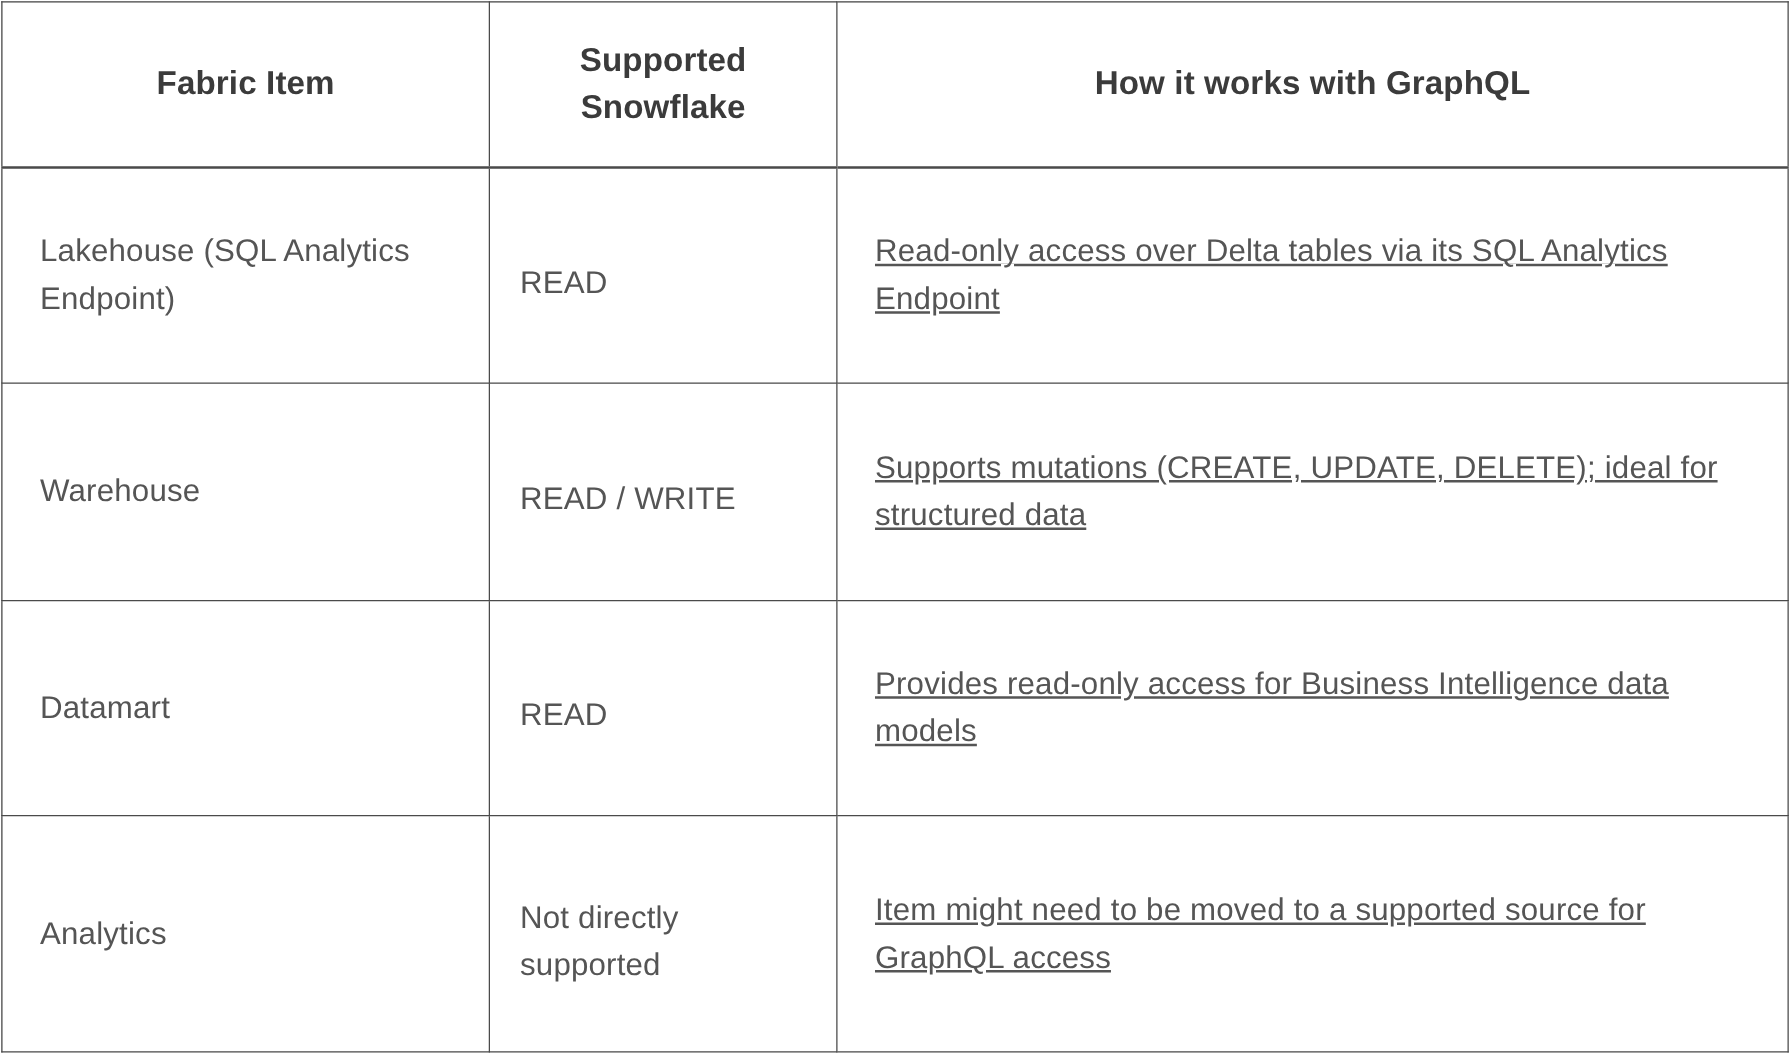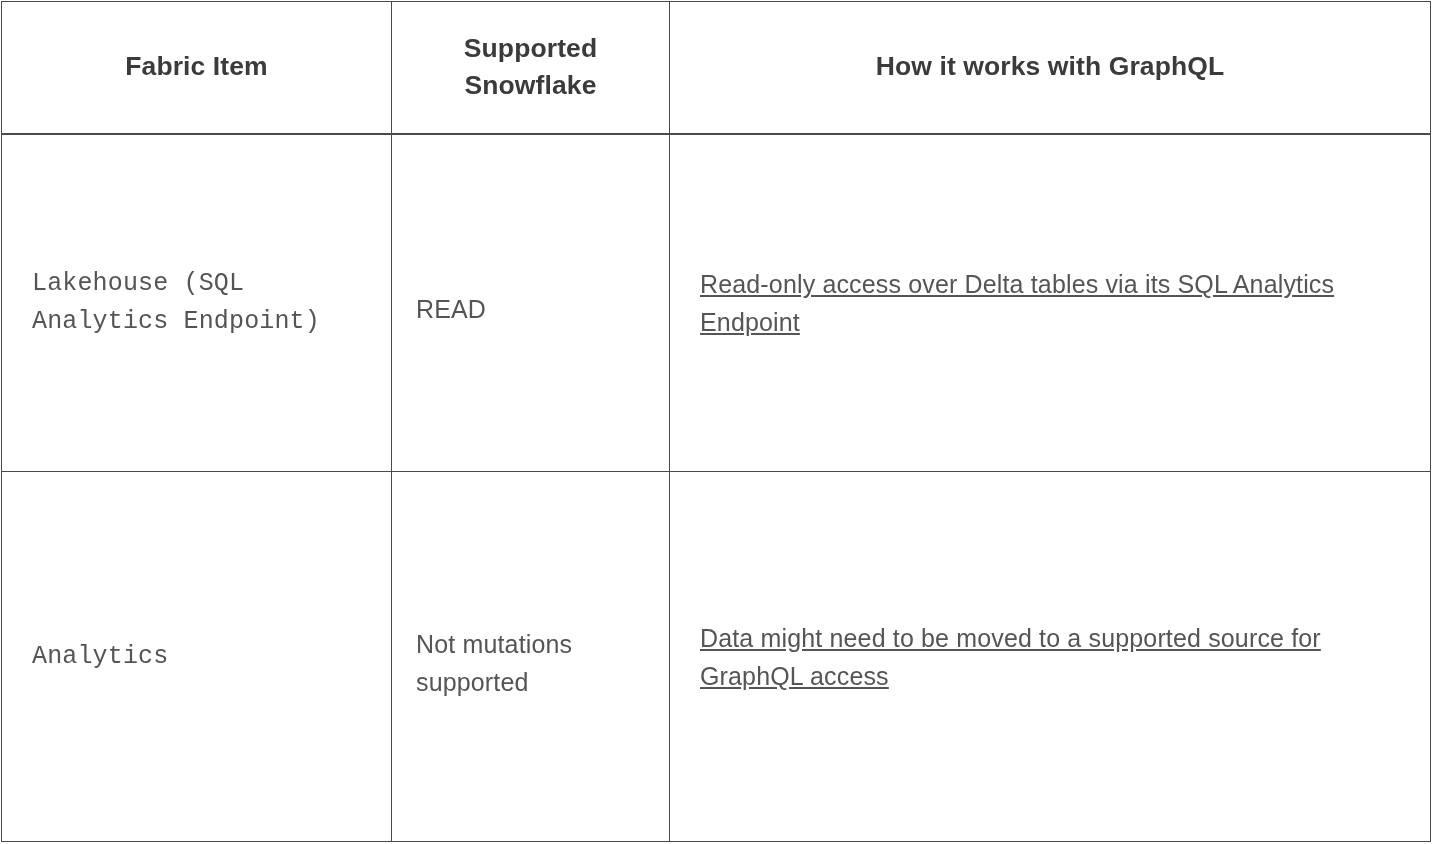--- a/index.html
+++ b/index.html
@@ -61,21 +61,20 @@
     color: #555555;
     font-weight: 300;
     font-size: 25px;
     line-height: 1.52;
     letter-spacing: 0.15px;
     text-align: left;
   }
 
   td.cell-item {
     padding: 8px 18px 8px 30px;
-    font-family: Liberation Mono, monospace;
   }
   td.cell-ops {
     padding: 20px 16px 8px 24px;
   }
   td.cell-how {
     padding: 8px 22px 8px 30px;
     text-decoration: underline;
   }
 
   
@@ -110,20 +109,30 @@
           <span class="cell-text">How it works with GraphQL</span>
         </th>
       </tr>
     </thead>
     <tbody>
       <tr class="row-0">
         <td class="cell-item">Lakehouse (SQL Analytics Endpoint)</td>
         <td class="cell-ops">READ</td>
         <td class="cell-how">Read-only access over Delta tables via its SQL Analytics Endpoint</td>
       </tr>
+      <tr class="row-1">
+        <td class="cell-item">Warehouse</td>
+        <td class="cell-ops">READ / WRITE</td>
+        <td class="cell-how">Supports mutations (CREATE, UPDATE, DELETE); ideal for structured data</td>
+      </tr>
+      <tr class="row-3">
+        <td class="cell-item">Datamart</td>
+        <td class="cell-ops">READ</td>
+        <td class="cell-how">Provides read-only access for Business Intelligence data models</td>
+      </tr>
       <tr class="row-4">
         <td class="cell-item">Analytics</td>
-        <td class="cell-ops">Not mutations supported</td>
-        <td class="cell-how">Data might need to be moved to a supported source for GraphQL access</td>
+        <td class="cell-ops">Not directly supported</td>
+        <td class="cell-how">Item might need to be moved to a supported source for GraphQL access</td>
       </tr>
     </tbody>
   </table>
 </div>
 
 </body></html>

